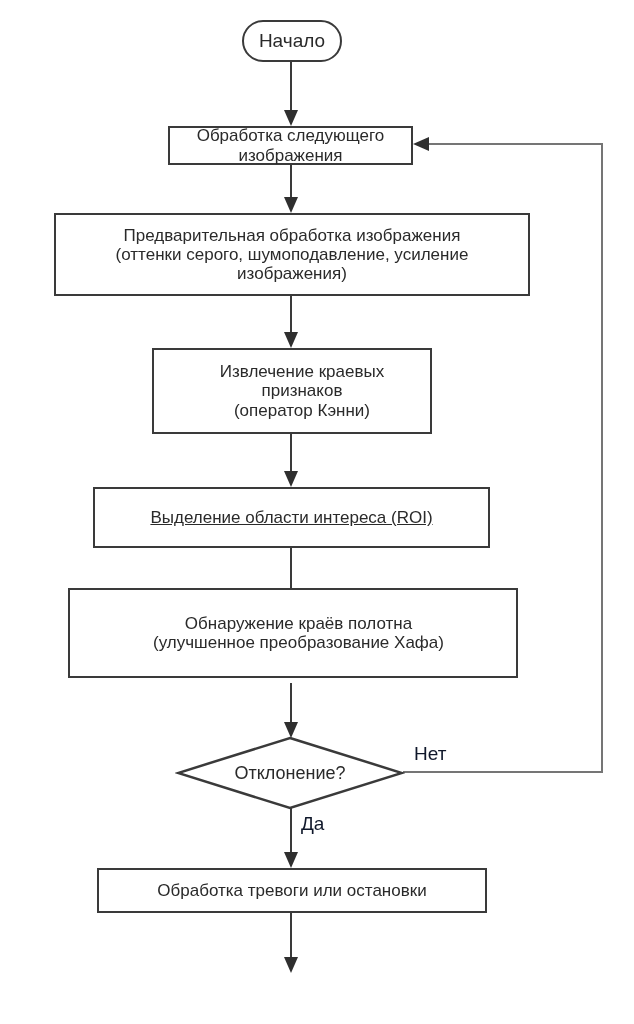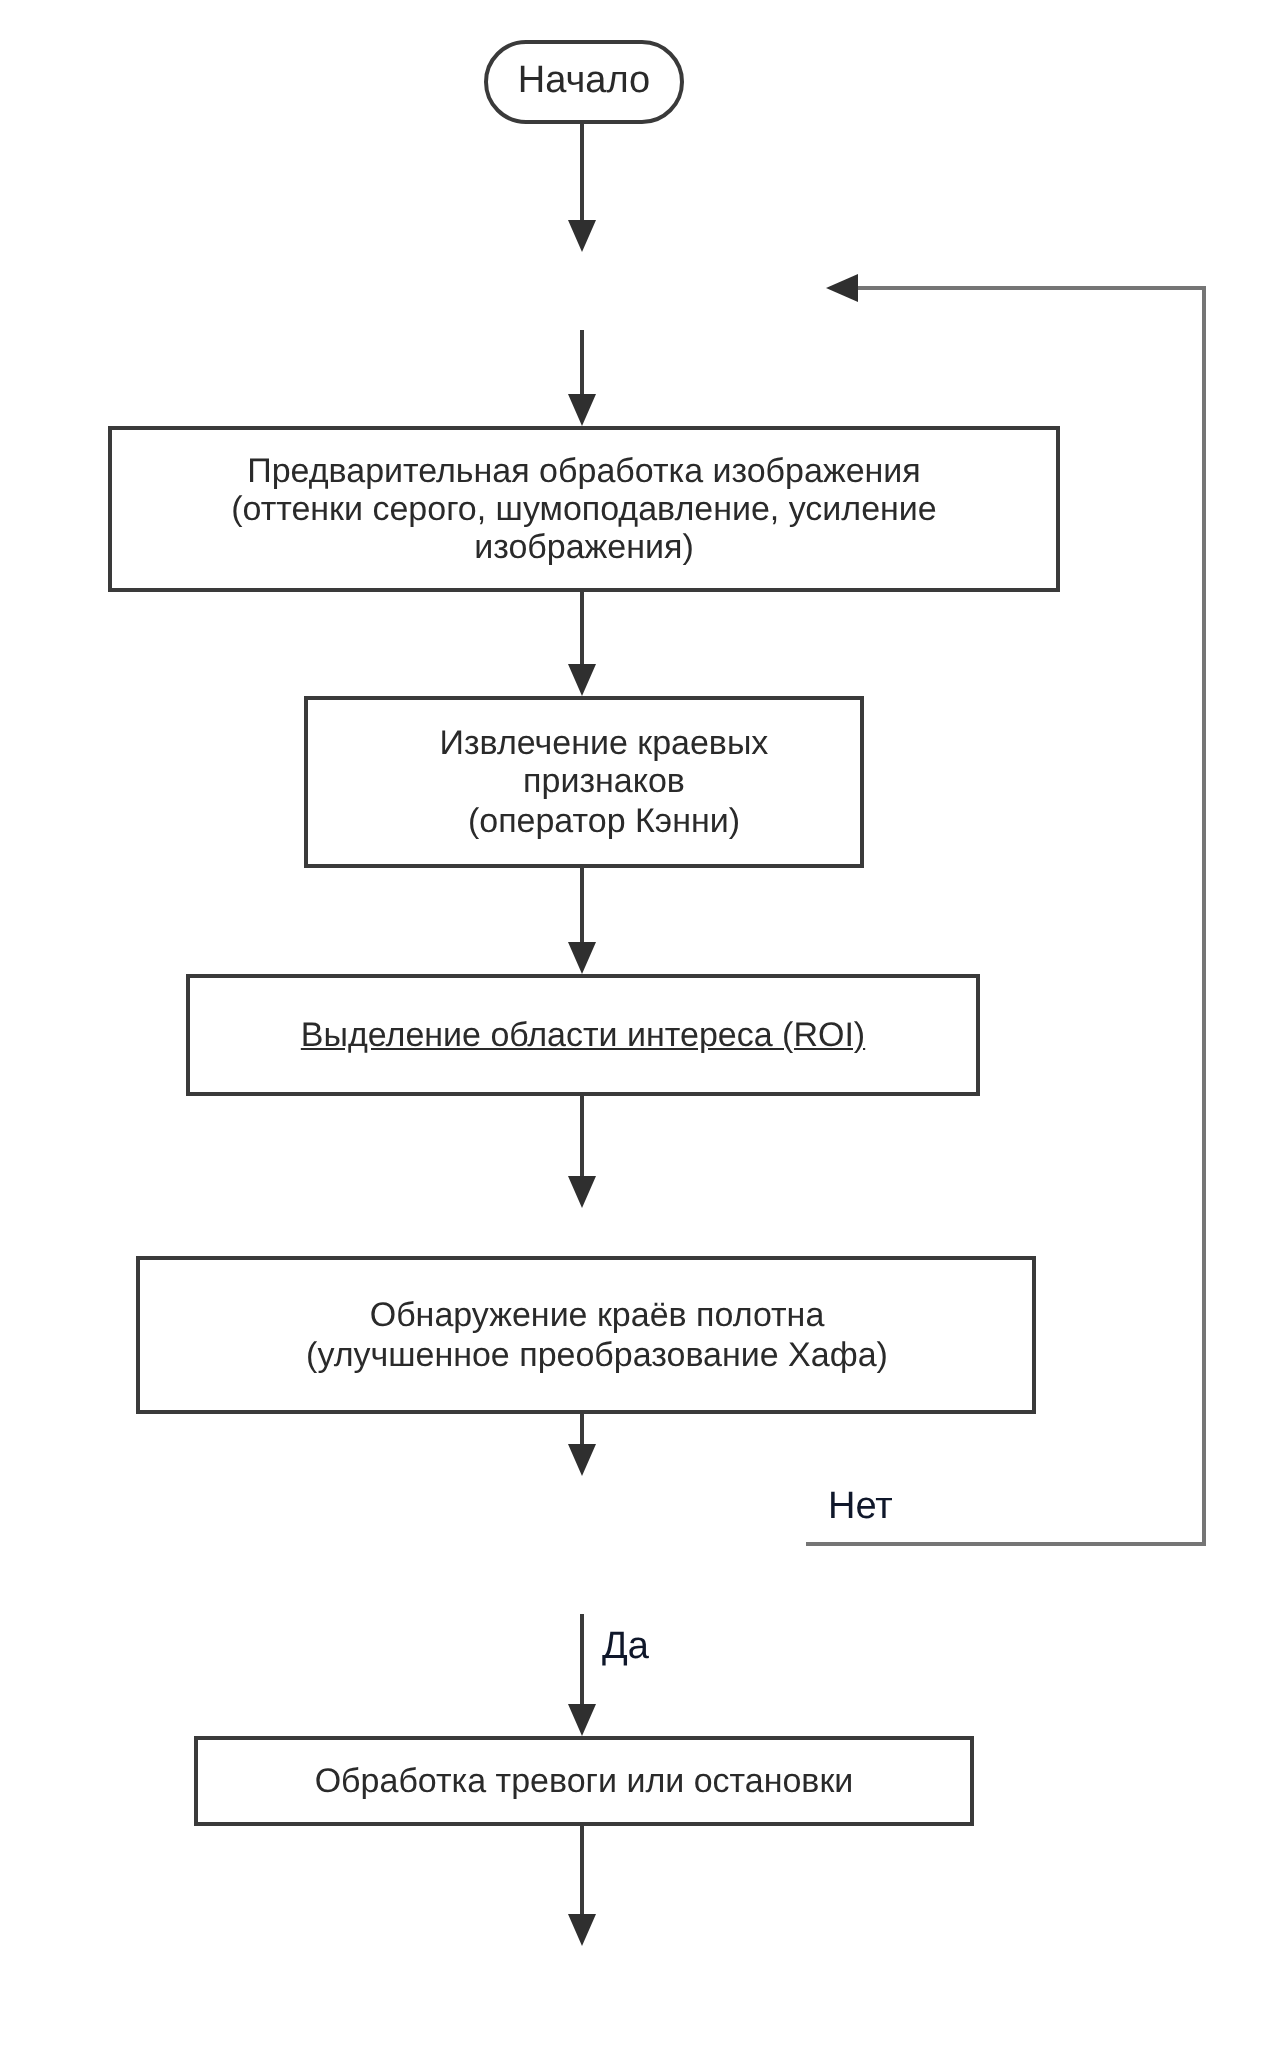--- a/index.html
+++ b/index.html
@@ -82,34 +82,42 @@
     font-size: 18px;
   }
 </style>
 </head>
 <body>
 
 <div id="canvas">
 
   <div class="node terminator" style="left:242px; top:20px; width:100px; height:42px;">Начало</div>
 
+  <div class="node" style="left:168px; top:126px; width:245px; height:39px;">Обработка следующего
+изображения</div>
 
   <div class="node" style="left:54px; top:213px; width:476px; height:83px;text-align:center;">Предварительная обработка изображения
 (оттенки серого, шумоподавление, усиление
 изображения)</div>
 
   <div class="node" style="left:152px; top:348px; width:280px; height:86px;padding-left:20px;">Извлечение краевых
 признаков
 (оператор Кэнни)</div>
 
   <div class="node" style="left:93px; top:487px; width:397px; height:61px;text-decoration:underline;">Выделение области интереса (ROI)</div>
 
-  <div class="node" style="left:68px; top:628px; width:450px; height:79px;padding-left:11px;">Обнаружение краёв полотна
+  <div class="node" style="left:68px; top:588px; width:450px; height:90px;padding-left:11px;">Обнаружение краёв полотна
 (улучшенное преобразование Хафа)</div>
 
+  <div class="diamond-wrap">
+    <svg width="230" height="74" viewBox="0 0 230 74">
+      <polygon points="115,2 227,37 115,72 3,37" fill="#ffffff" stroke="#3a3a3a" stroke-width="2.5"></polygon>
+    </svg>
+    <div class="diamond-label">Отклонение?</div>
+  </div>
 
   <div class="node" style="left:97px; top:868px; width:390px; height:45px;">Обработка тревоги или остановки</div>
 
 
   <div class="vline" style="left:290px; top:62px;  height:48px;"></div>
   <div class="arrow-down" style="left:284px; top:110px;"></div>
 
   <div class="vline" style="left:290px; top:165px; height:32px;"></div>
   <div class="arrow-down" style="left:284px; top:197px;"></div>
 

